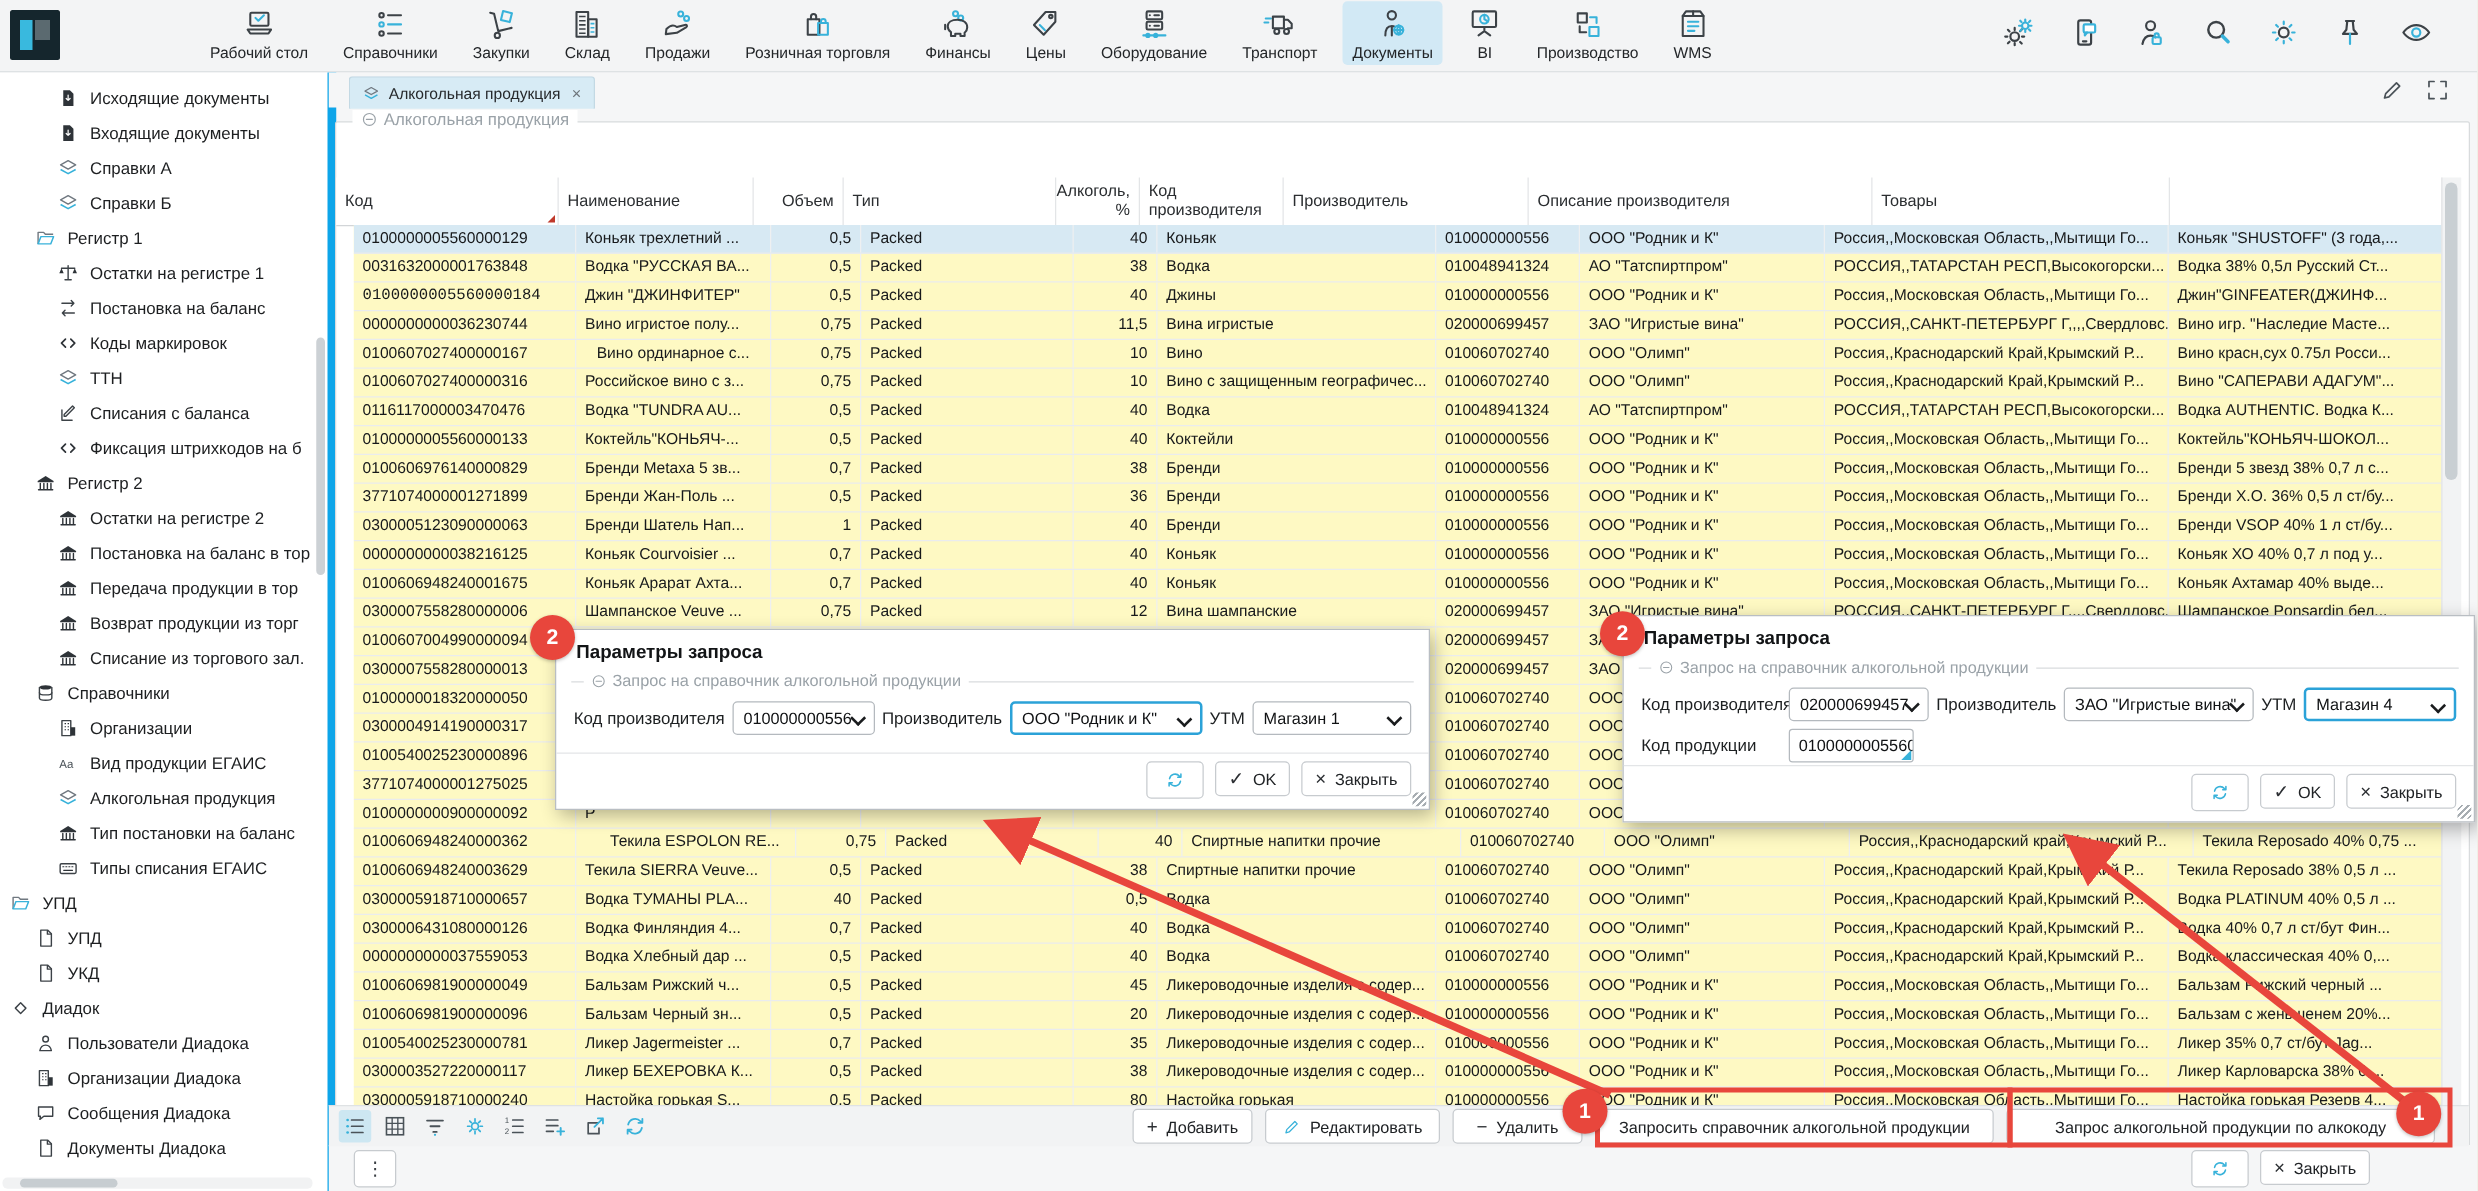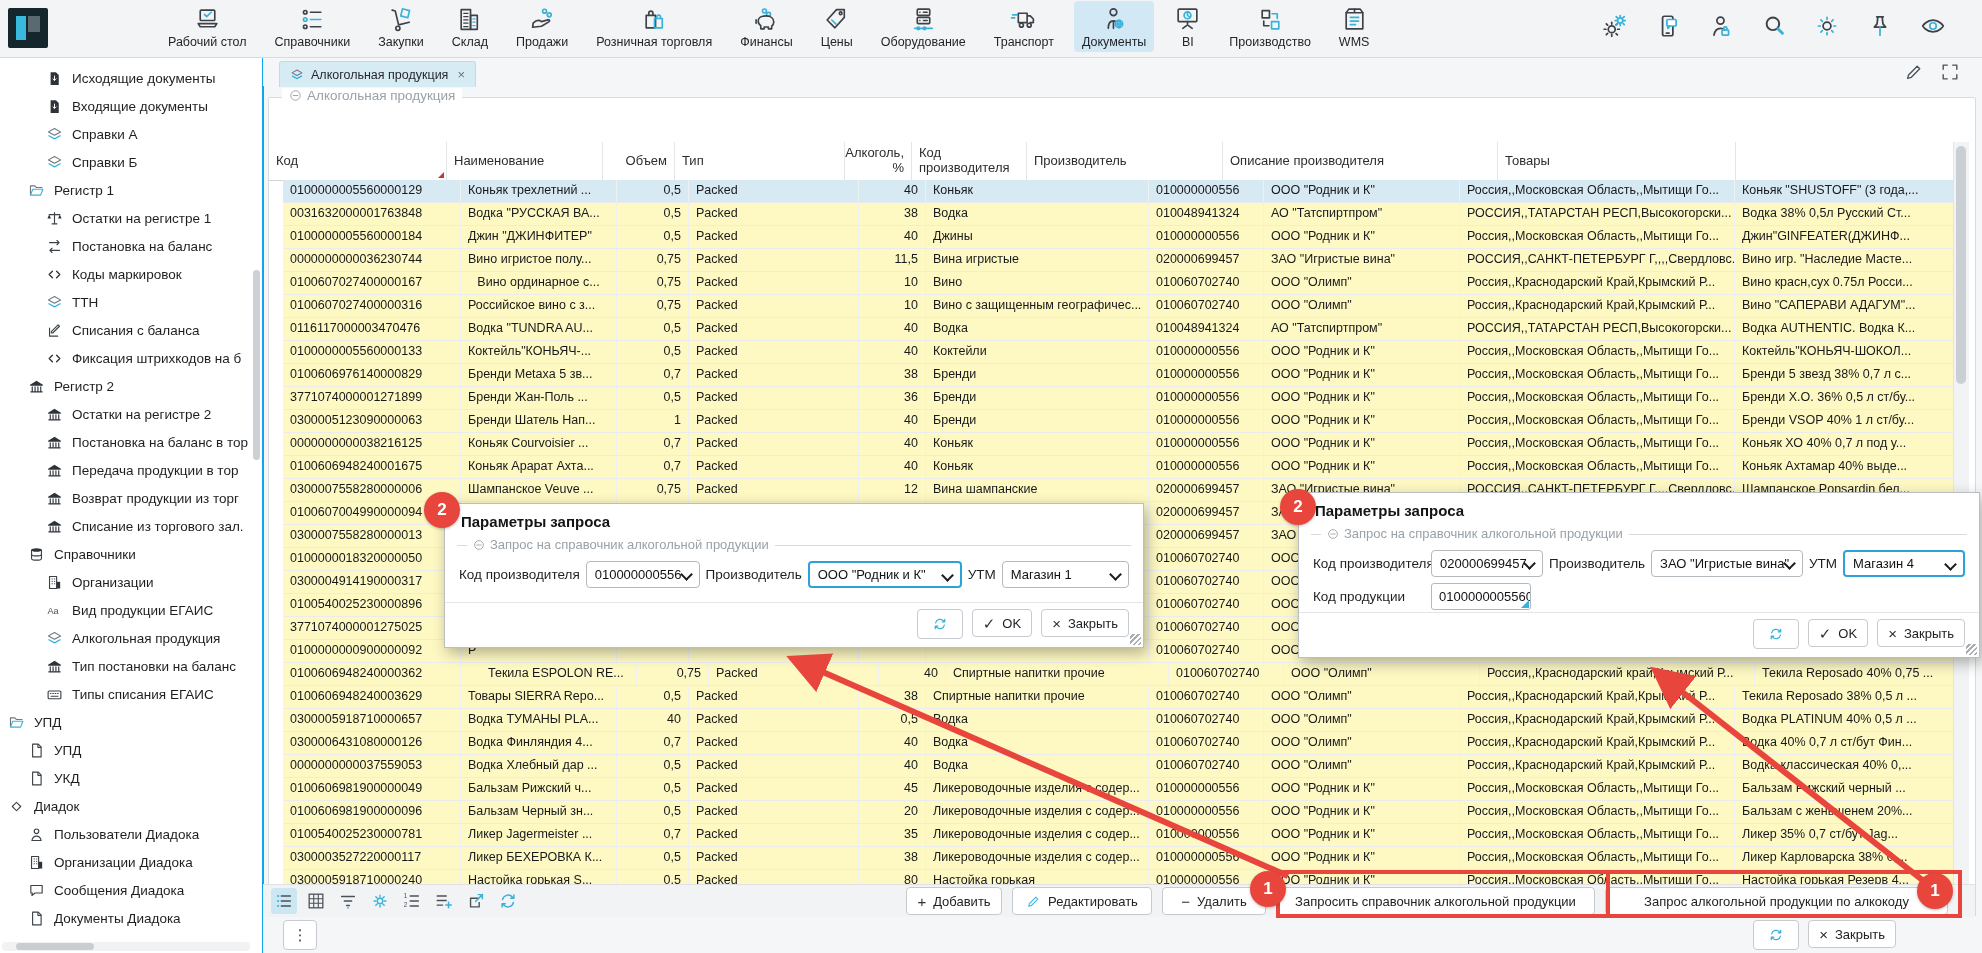--- a/index.html
+++ b/index.html
@@ -14,21 +14,21 @@
   .logo::after{content:"";position:absolute;left:20px;top:8px;width:12px;height:16px;background:#5b6a70;}
   .modules{position:absolute;left:160px;top:1px;display:flex;gap:12px;align-items:flex-start;}
   .module{display:flex;flex-direction:column;align-items:center;padding:5px 8px 3px;border-radius:4px;cursor:pointer;}
   .module.selected{background:#d2e9f5;}
   .micon{width:27px;height:27px;}
   .mlabel{font-size:12.5px;color:#232629;margin-top:2px;white-space:nowrap;}
   .top-actions{position:absolute;right:36px;top:13px;display:flex;gap:27px;}
   .top-actions .aicon{width:26px;height:26px;cursor:pointer;}
 
   
-  .sidebar{position:absolute;left:0;top:58px;width:262px;height:895px;background:#ffffff;border-right:2px solid #0ea5e9;overflow:hidden;}
+  .sidebar{position:absolute;left:0;top:58px;width:262px;height:895px;background:#ffffff;border-right:7px solid #0ea5e9;overflow:hidden;}
   .side-list{position:absolute;left:0;top:6px;width:100%;}
   .side-item{display:flex;align-items:center;height:28px;font-size:13.5px;color:#1d1f21;white-space:nowrap;cursor:pointer;}
   .side-item .sicon{width:17px;height:17px;margin-right:9px;flex:0 0 17px;}
   .ind0{padding-left:8px}.ind1{padding-left:28px}.ind2{padding-left:46px}
   .sb-vthumb{position:absolute;right:2px;top:212px;width:7px;height:190px;background:#ccd1d5;border-radius:4px;}
   .sb-htrack{position:absolute;left:2px;bottom:2px;width:248px;height:9px;background:#f1f2f3;border-radius:4px;}
   .sb-hthumb{position:absolute;left:14px;top:1px;width:78px;height:7px;background:#c7cdd1;border-radius:4px;}
 
   
   .tabbar{position:absolute;left:263px;top:58px;width:1719px;height:28px;background:#f5f6f7;}
@@ -686,21 +686,21 @@
         <div class="td r" style="width: 57px; flex: 0 0 auto;">0,5</div>
         <div class="td" style="width: 155px; flex: 0 0 auto;">Packed</div>
         <div class="td r" style="width: 52px; flex: 0 0 auto;">38</div>
         <div class="td" style="width: 208px; flex: 0 0 auto;">Водка</div>
         <div class="td" style="width: 100px; flex: 0 0 auto;">010048941324</div>
         <div class="td" style="width: 181px; flex: 0 0 auto;">АО "Татспиртпром"</div>
         <div class="td" style="width: 260px; flex: 0 0 auto;">РОССИЯ,,ТАТАРСТАН РЕСП,Высокогорски...</div>
         <div class="td" style="width: 223px; flex: 0 0 auto;">Водка 38% 0,5л Русский Ст...</div>
       </div>
       <div class="tr">
-        <div class="td" style="width: 163px; flex: 0 0 auto;">0100000005560000184</div>
+        <div class="td" style="width: 163px; flex: 0 0 auto; font-family: Liberation Mono, monospace;">0100000005560000184</div>
         <div class="td" style="width: 141px; flex: 0 0 auto;">Джин "ДЖИНФИТЕР"</div>
         <div class="td r" style="width: 57px; flex: 0 0 auto;">0,5</div>
         <div class="td" style="width: 155px; flex: 0 0 auto;">Packed</div>
         <div class="td r" style="width: 52px; flex: 0 0 auto;">40</div>
         <div class="td" style="width: 208px; flex: 0 0 auto;">Джины</div>
         <div class="td" style="width: 100px; flex: 0 0 auto;">010000000556</div>
         <div class="td" style="width: 181px; flex: 0 0 auto;">ООО "Родник и К"</div>
         <div class="td" style="width: 260px; flex: 0 0 auto;">Россия,,Московская Область,,Мытищи Го...</div>
         <div class="td" style="width: 223px; flex: 0 0 auto;">Джин"GINFEATER(ДЖИНФ...</div>
       </div>
@@ -927,21 +927,21 @@
         <div class="td" style="width: 155px; flex: 0 0 auto;">Packed</div>
         <div class="td r" style="width: 52px; flex: 0 0 auto;">40</div>
         <div class="td" style="width: 208px; flex: 0 0 auto;">Спиртные напитки прочие</div>
         <div class="td" style="width: 100px; flex: 0 0 auto;">010060702740</div>
         <div class="td" style="width: 181px; flex: 0 0 auto;">ООО "Олимп"</div>
         <div class="td" style="width: 260px; flex: 0 0 auto;">Россия,,Краснодарский край,Крымский Р...</div>
         <div class="td" style="width: 223px; flex: 0 0 auto;">Текила Reposado 40% 0,75 ...</div>
       </div>
       <div class="tr">
         <div class="td" style="width: 163px; flex: 0 0 auto;">0100606948240003629</div>
-        <div class="td" style="width: 141px; flex: 0 0 auto;">Товары SIERRA Repo...</div>
+        <div class="td" style="width: 141px; flex: 0 0 auto;">Текила SIERRA Veuve...</div>
         <div class="td r" style="width: 57px; flex: 0 0 auto;">0,5</div>
         <div class="td" style="width: 155px; flex: 0 0 auto;">Packed</div>
         <div class="td r" style="width: 52px; flex: 0 0 auto;">38</div>
         <div class="td" style="width: 208px; flex: 0 0 auto;">Спиртные напитки прочие</div>
         <div class="td" style="width: 100px; flex: 0 0 auto;">010060702740</div>
         <div class="td" style="width: 181px; flex: 0 0 auto;">ООО "Олимп"</div>
         <div class="td" style="width: 260px; flex: 0 0 auto;">Россия,,Краснодарский Край,Крымский Р...</div>
         <div class="td" style="width: 223px; flex: 0 0 auto;">Текила Reposado 38% 0,5 л ...</div>
       </div>
       <div class="tr">

